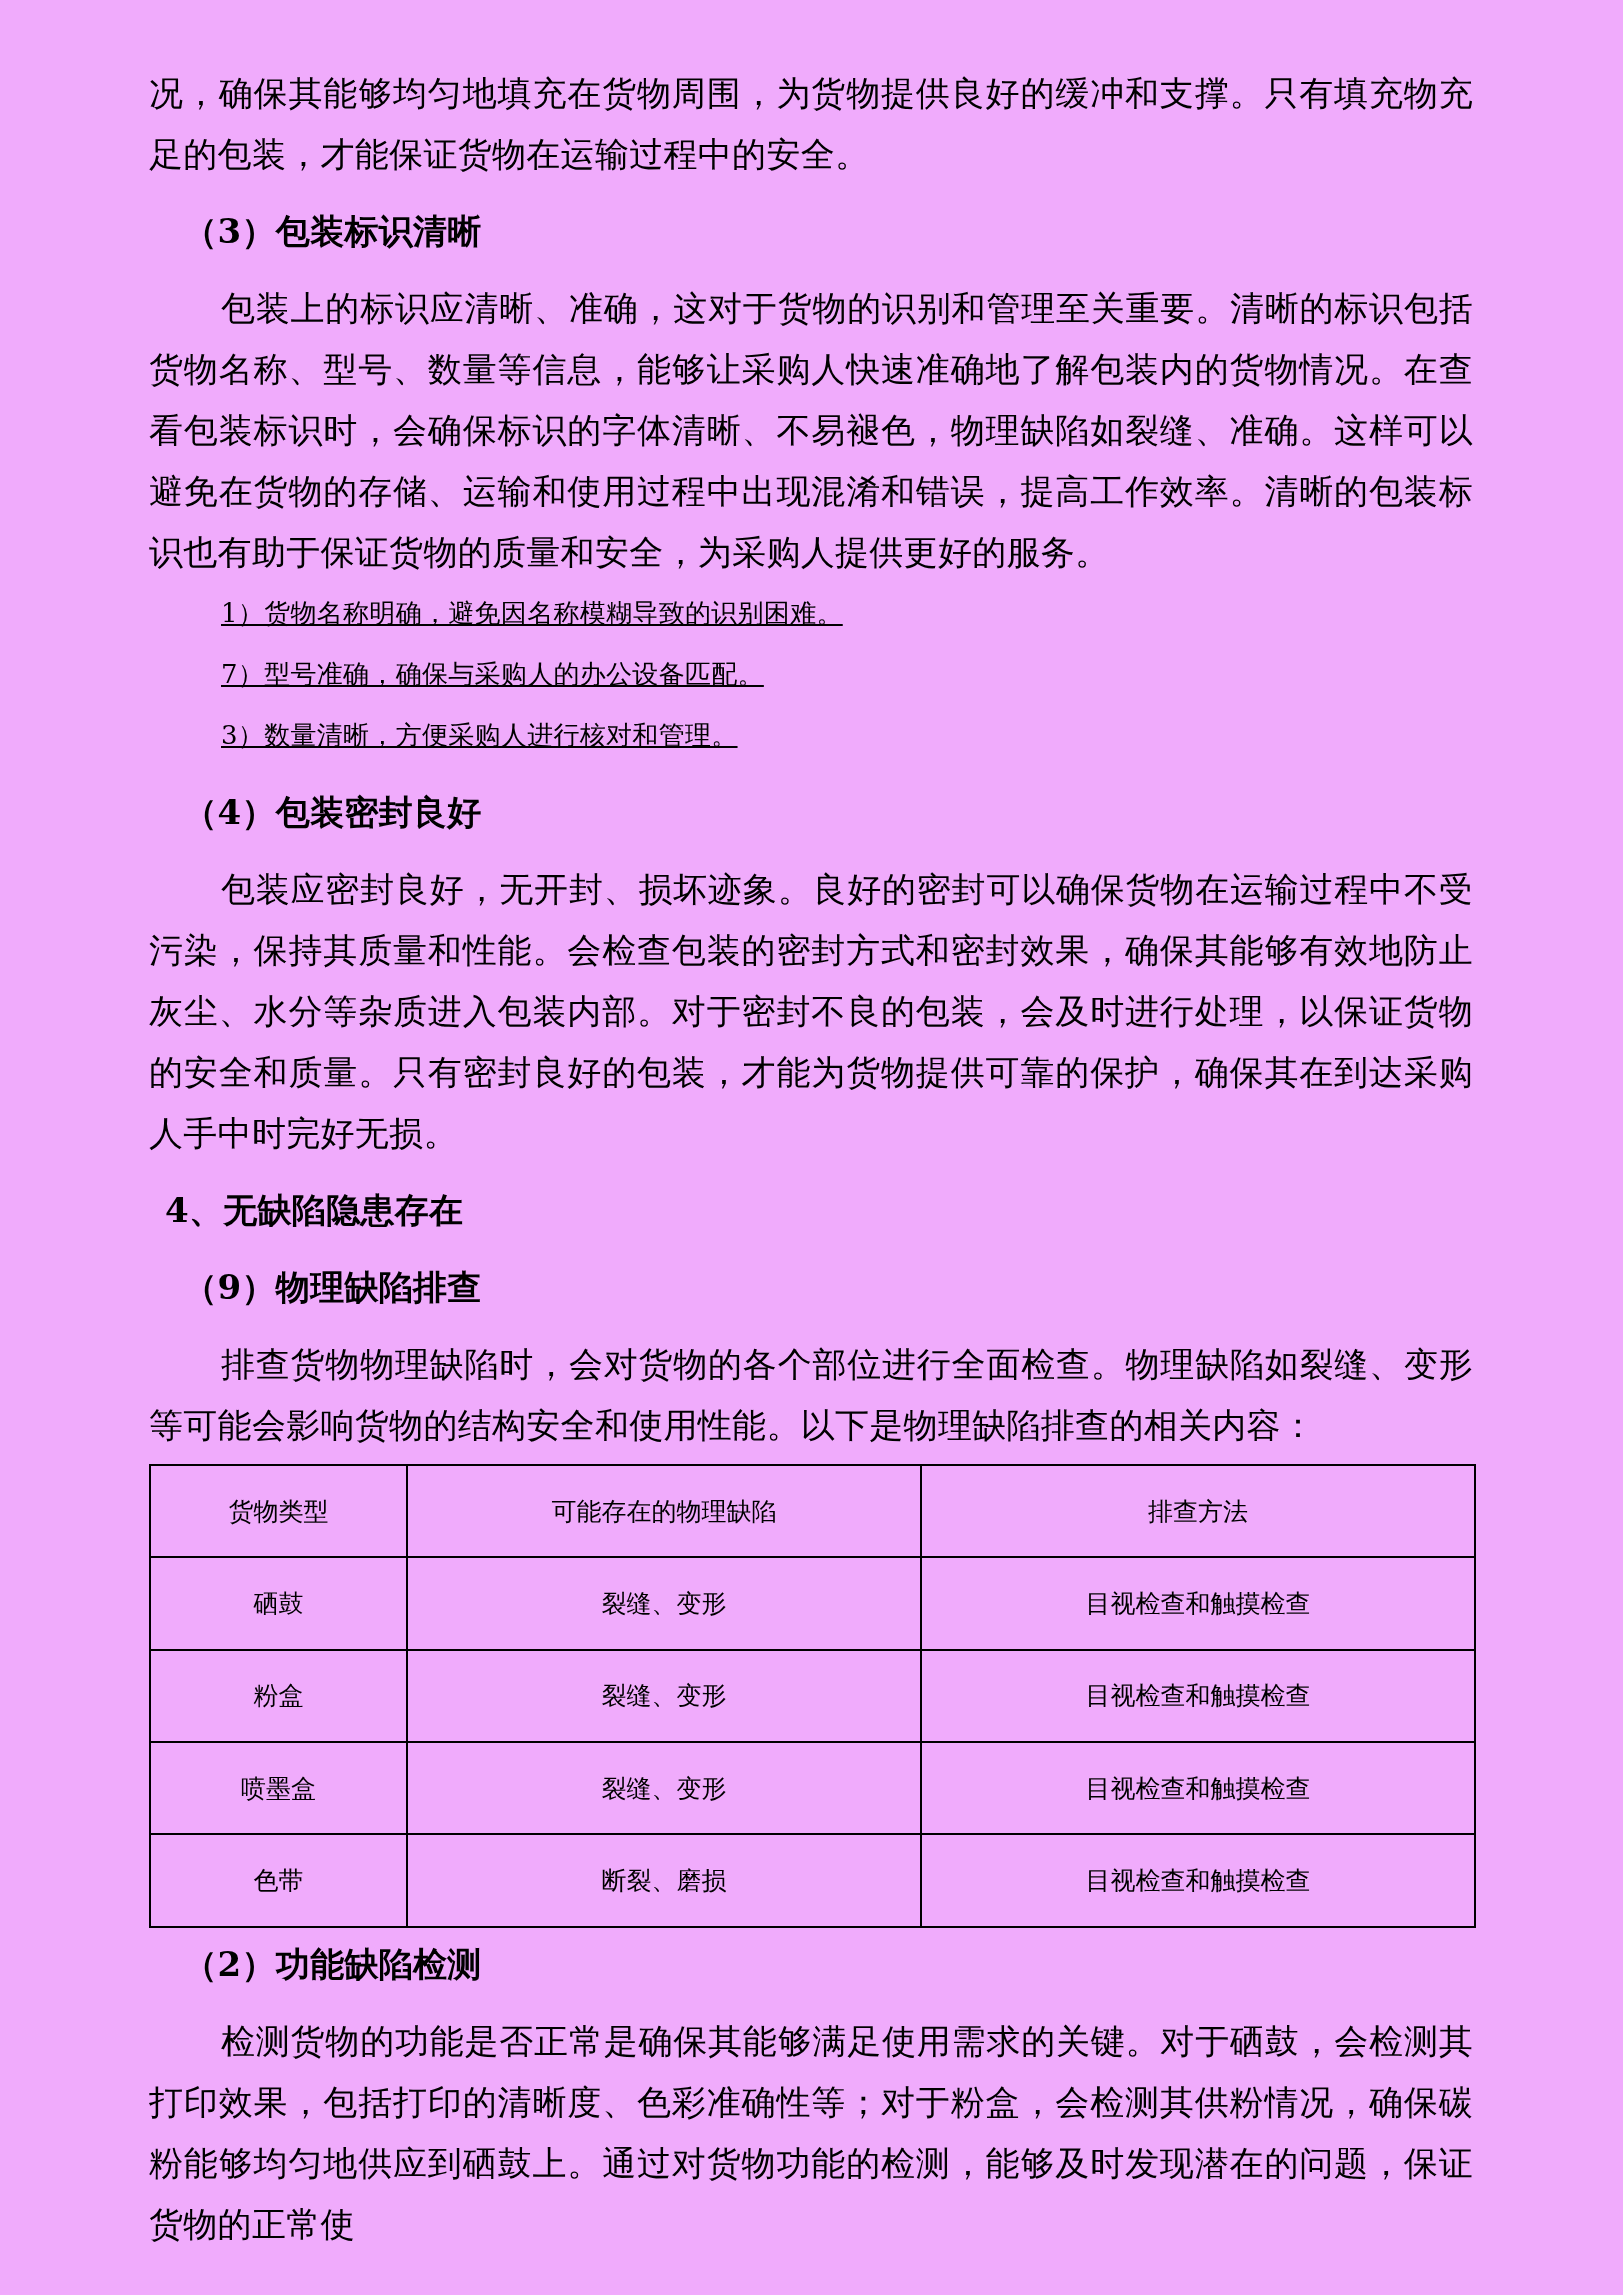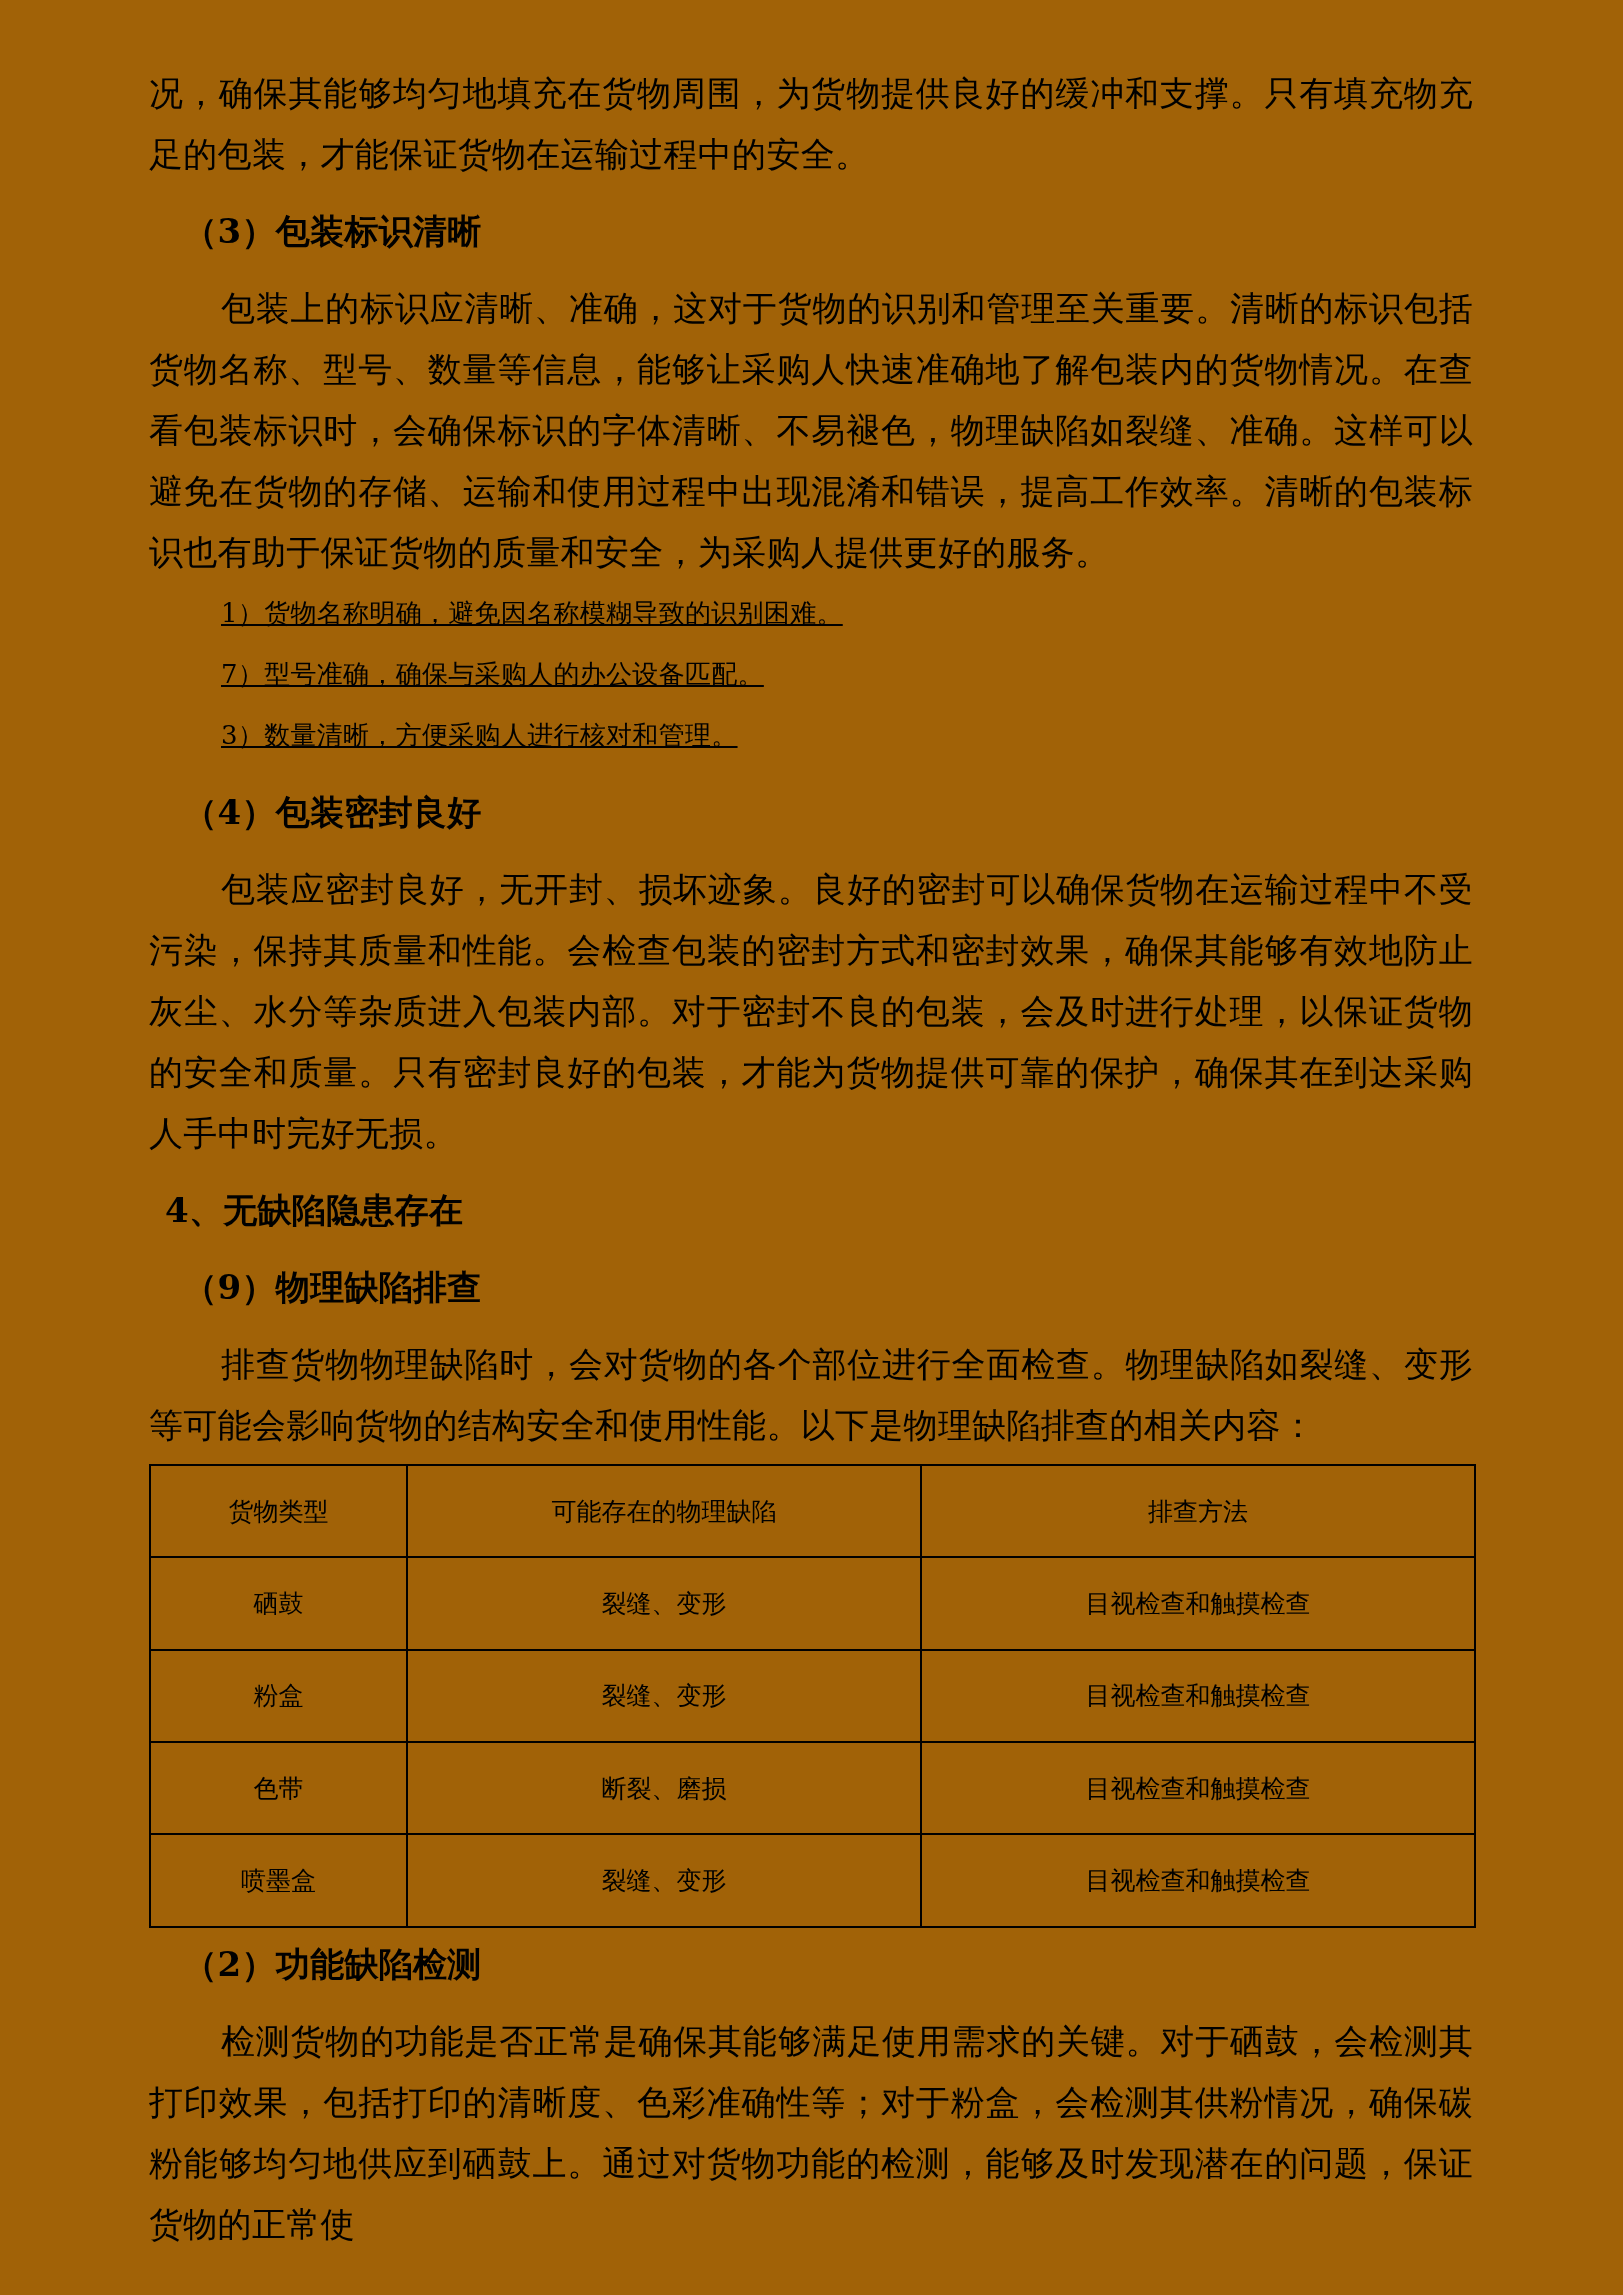--- a/index.html
+++ b/index.html
@@ -8,21 +8,21 @@
     background: #ffffff;
   }
   body {
     font-family: "DejaVu Serif", "Liberation Serif", serif;
     color: #000000;
   }
   .page {
     position: relative;
     width: 1623px;
     height: 2295px;
-    background: #a16207;
+    background: #f0abfc;
     box-sizing: border-box;
     overflow: hidden;
   }
   .content {
     position: absolute;
     left: 149px;
     top: 63px;
     width: 1324px;
   }
   
@@ -127,27 +127,27 @@
           <td>硒鼓</td>
           <td>裂缝、变形</td>
           <td>目视检查和触摸检查</td>
         </tr>
         <tr>
           <td>粉盒</td>
           <td>裂缝、变形</td>
           <td>目视检查和触摸检查</td>
         </tr>
         <tr>
-          <td>色带</td>
-          <td>断裂、磨损</td>
+          <td>喷墨盒</td>
+          <td>裂缝、变形</td>
           <td>目视检查和触摸检查</td>
         </tr>
         <tr>
-          <td>喷墨盒</td>
-          <td>裂缝、变形</td>
+          <td>色带</td>
+          <td>断裂、磨损</td>
           <td>目视检查和触摸检查</td>
         </tr>
       </tbody>
     </table>
 
     <p class="heading after-table">（2）功能缺陷检测</p>
 
     <p class="para indent">检测货物的功能是否正常是确保其能够满足使用需求的关键。对于硒鼓，会检测其打印效果，包括打印的清晰度、色彩准确性等；对于粉盒，会检测其供粉情况，确保碳粉能够均匀地供应到硒鼓上。通过对货物功能的检测，能够及时发现潜在的问题，保证货物的正常使</p>
 
   </div>

